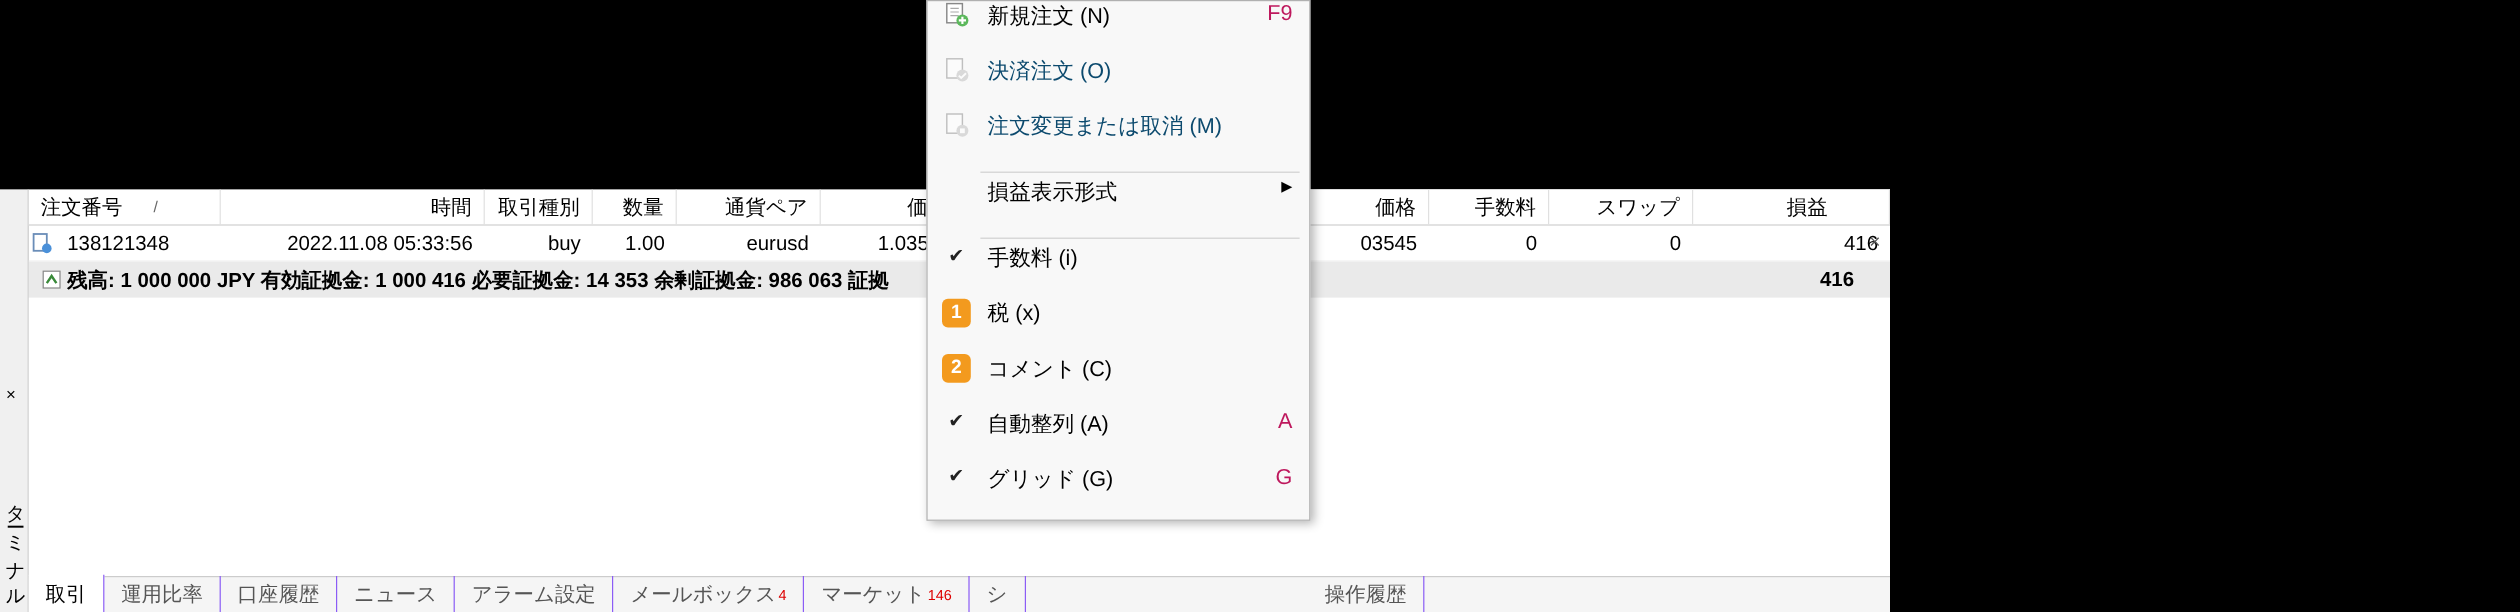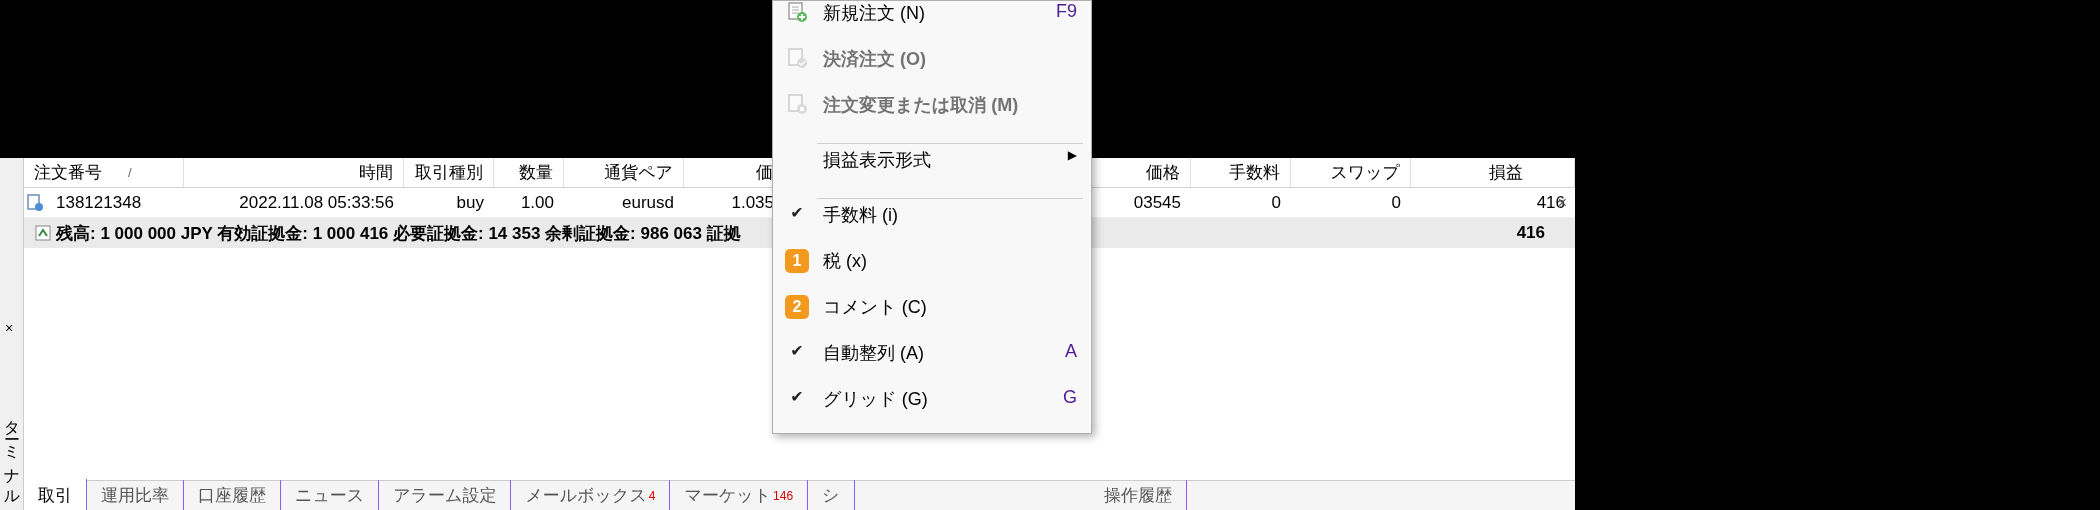--- a/index.html
+++ b/index.html
@@ -131,24 +131,24 @@
   font-size: 18px;
   z-index: 100;
 }
 .menu-item {
   display: flex;
   align-items: flex-start;
   height: 46px;
   padding: 0 14px 0 8px;
   cursor: pointer;
 }
-.menu-item.disabled { color: #737373; cursor: default; font-weight: bold; }
+.menu-item.disabled { color: #0c4a6e; cursor: default; }
 .menu-icon { width: 32px; display: flex; justify-content: center; }
 .menu-label { flex: 1; padding-left: 10px; }
-.menu-shortcut { color: #4c1d95; margin-left: 28px; }
+.menu-shortcut { color: #be185d; margin-left: 28px; }
 .menu-arrow { font-size: 12px; }
 .menu-sep { height: 1px; background: #d0d0d0; margin: 4px 8px 4px 44px; }
 .menu-check { font-size: 16px; color: #222; }
 
 .num-badge {
   width: 24px; height: 24px; background: #f39a1e; color: #fff;
   border-radius: 5px; display: flex; align-items: center; justify-content: center;
   font-weight: bold; font-size: 16px;
 }
 

